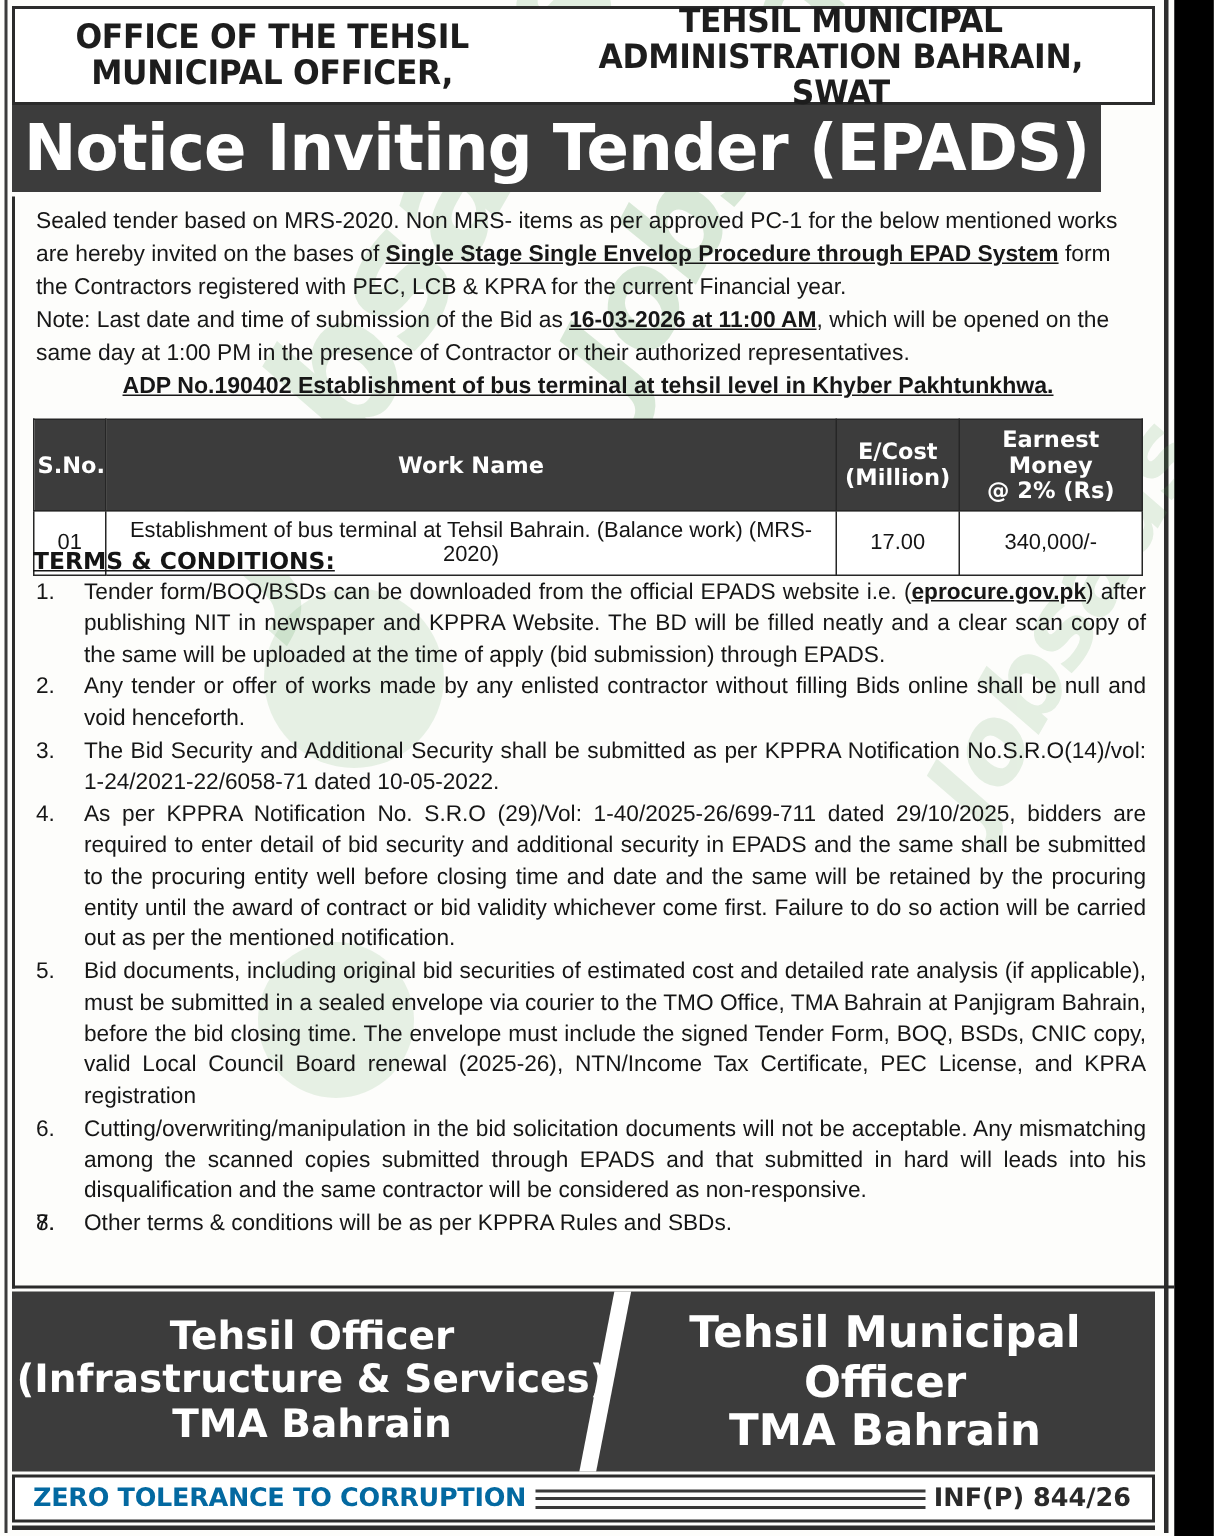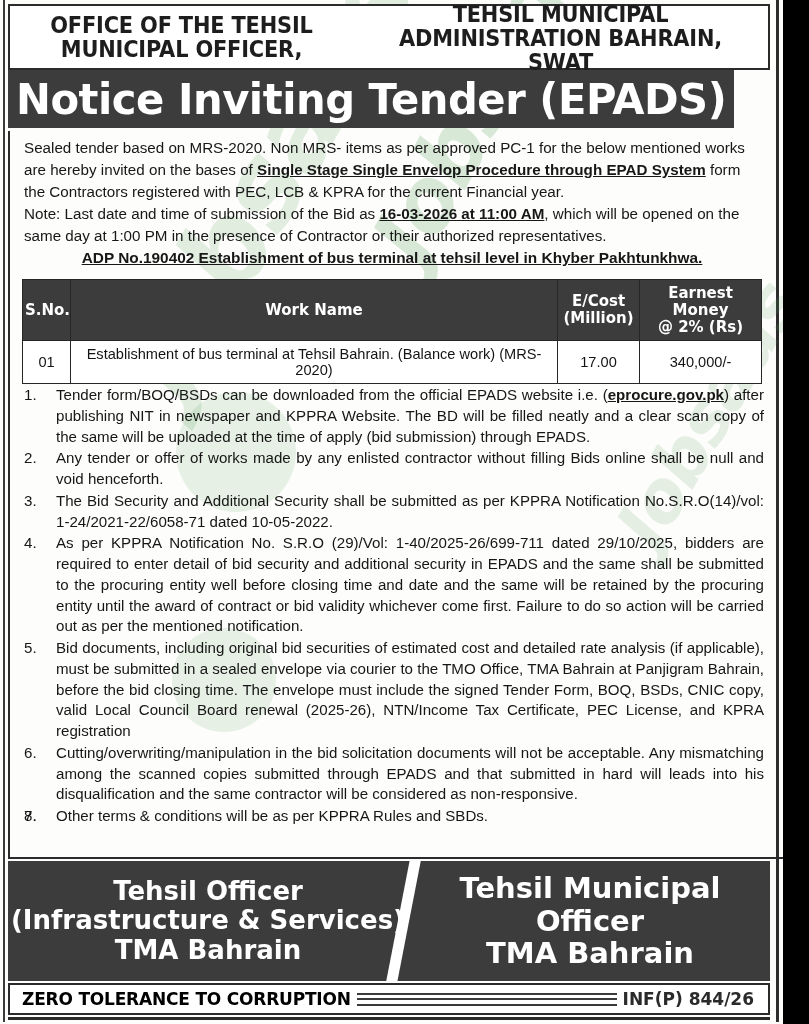--- a/index.html
+++ b/index.html
@@ -165,21 +165,21 @@
   }
 
   
   .bottom{
     position:absolute;left:8px;top:983px;width:762px;height:32px;
     background:#fff;border:2px solid #2b2b2b;box-sizing:border-box;
     display:flex;align-items:center;z-index:12;
   }
   .bottom .zt{
     font-family:"DejaVu Sans", sans-serif;
-    font-weight:bold;font-size:17px;color:#000000;
+    font-weight:bold;font-size:17px;color:#0369a1;
     padding-left:12px;white-space:nowrap;letter-spacing:-.2px;
   }
   .bottom .rule{
     flex:1;height:9px;margin:0 6px;
     border-top:2px solid #3a3a3a;border-bottom:2px solid #3a3a3a;
     position:relative;
   }
   .bottom .rule:after{
     content:"";position:absolute;left:0;right:0;top:3px;height:2px;background:#3a3a3a;
   }
@@ -249,20 +249,21 @@
       <tbody>
         <tr>
           <td>01</td>
           <td class="work">Establishment of bus terminal at Tehsil Bahrain. (Balance work) (MRS-2020)</td>
           <td>17.00</td>
           <td>340,000/-</td>
         </tr>
       </tbody>
     </table>
 
+    <div class="tc-head">TERMS &amp; CONDITIONS:</div>
 
     <ol class="terms">
       <li class="jl">
         <span class="num">1.</span><span>Tender form/BOQ/BSDs can be downloaded from the official EPADS website i.e. (</span><span class="u">eprocure.gov.pk</span><span>) after publishing NIT in newspaper and KPPRA Website. The BD will be filled neatly and a clear scan copy of the same will be uploaded at the time of apply (bid submission) through EPADS.</span>
       </li>
       <li class="jl">
         <span class="num">2.</span><span>Any tender or offer of works made by any enlisted contractor without filling Bids online shall be null and void henceforth.</span>
       </li>
       <li class="jl">
         <span class="num">3.</span><span>The Bid Security and Additional Security shall be submitted as per KPPRA Notification No.S.R.O(14)/vol: 1-24/2021-22/6058-71 dated 10-05-2022.</span>

